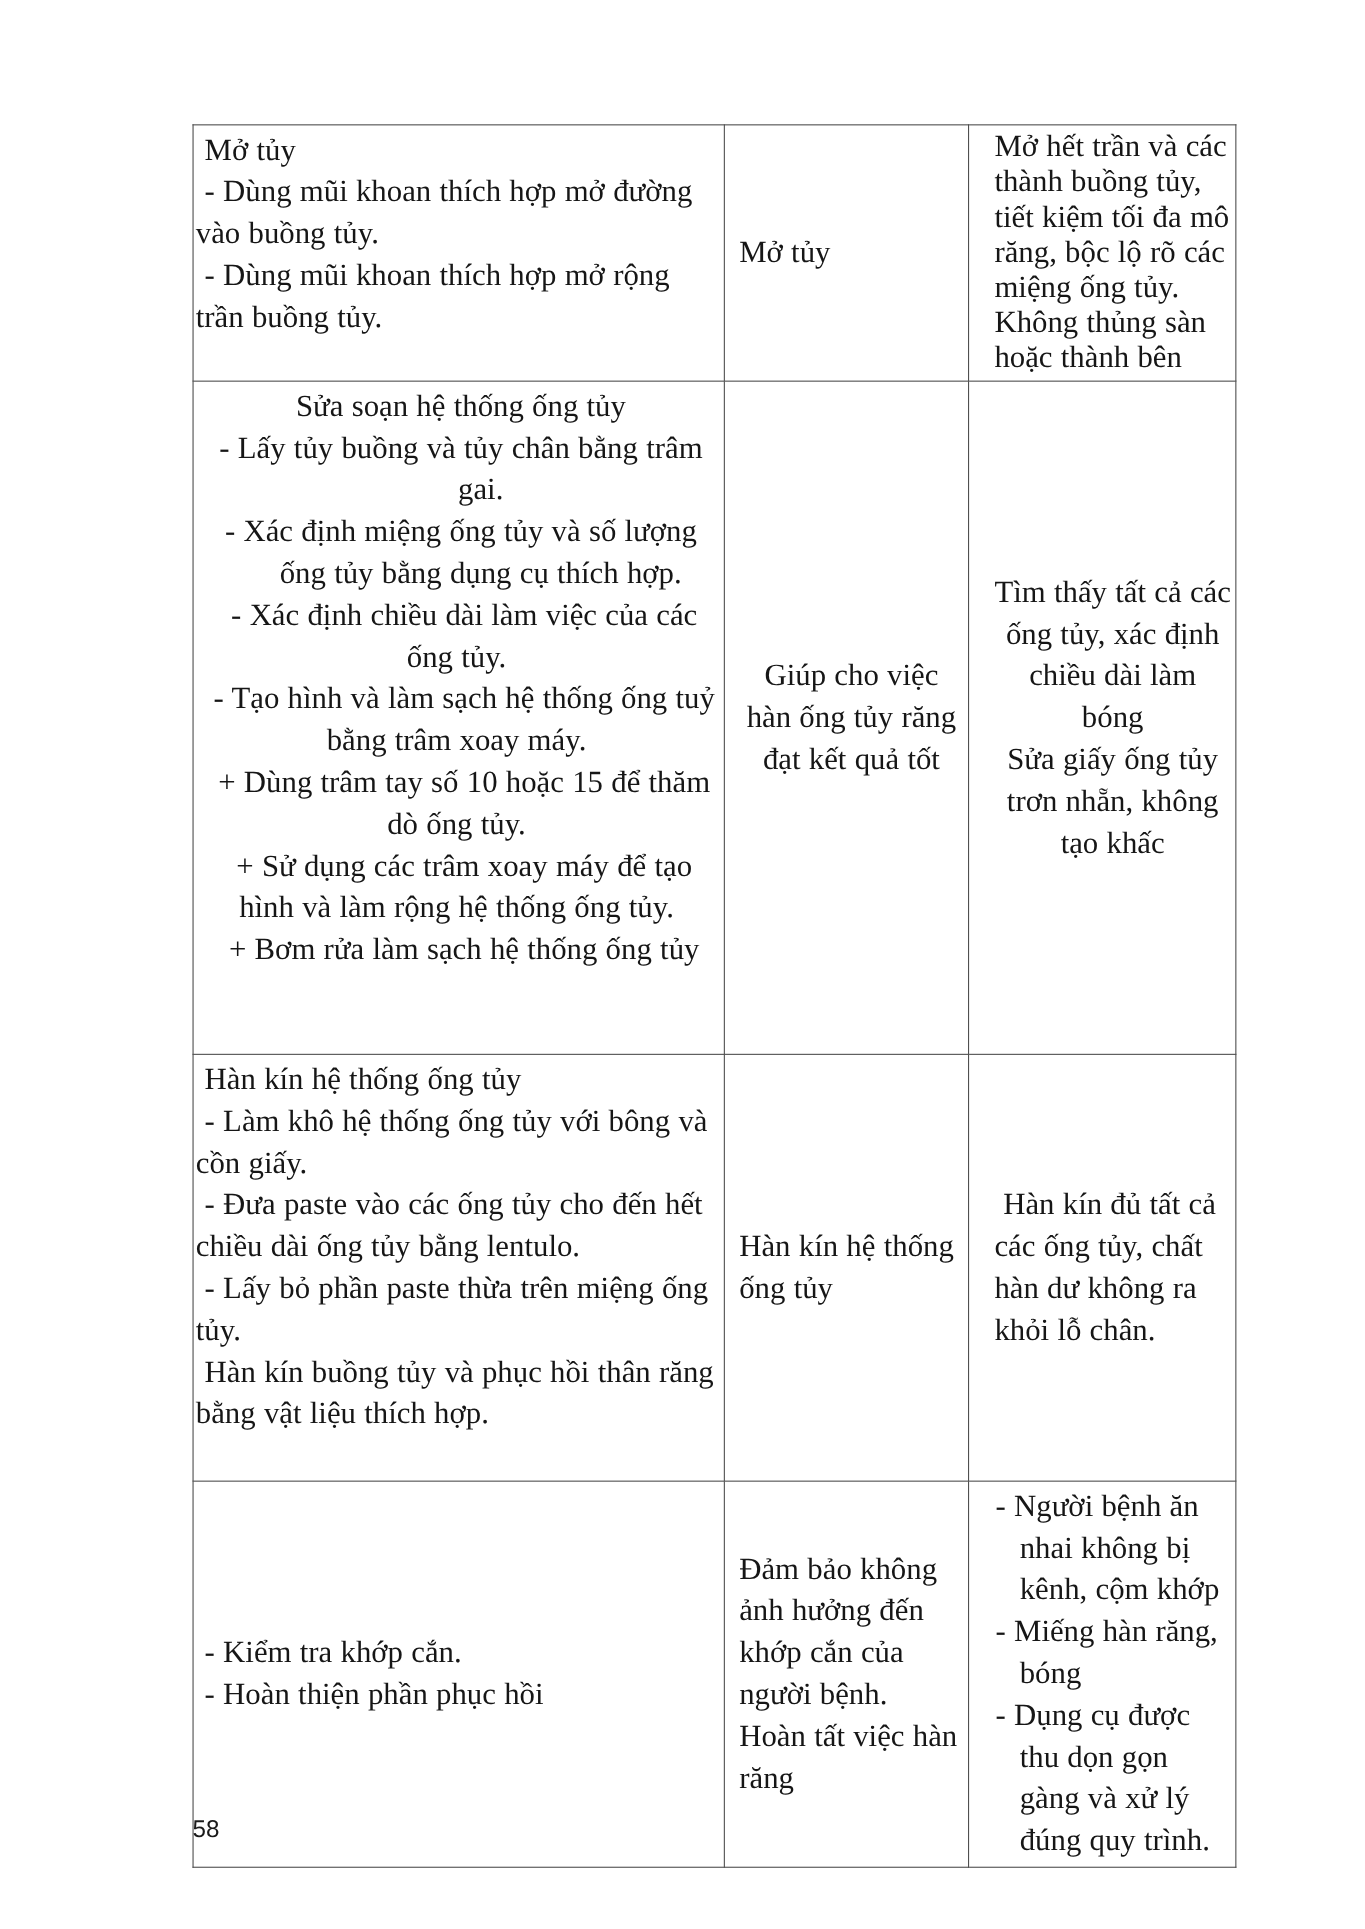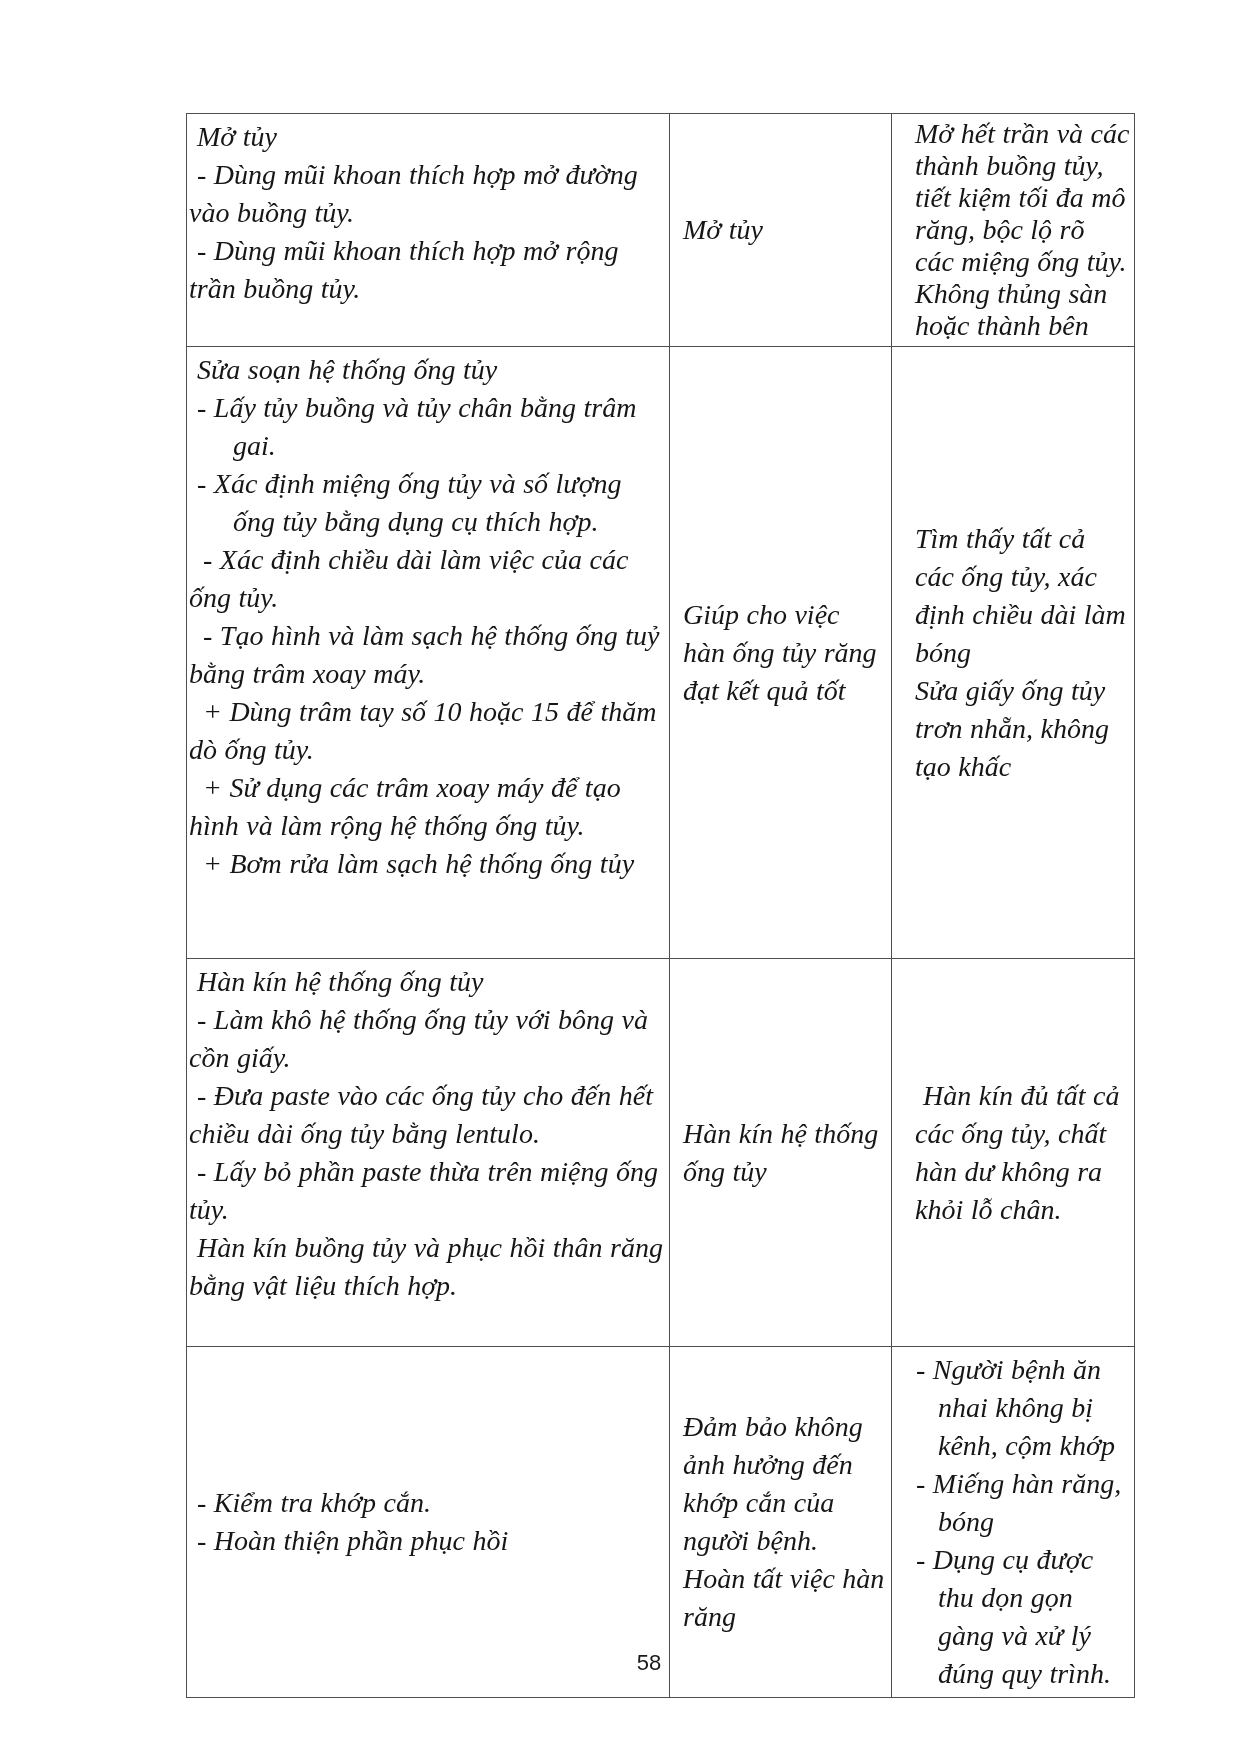--- a/index.html
+++ b/index.html
@@ -6,55 +6,53 @@
   .page {
     position:relative;
     width:1241px; height:1754px;
     background:#ffffff;
     font-family:"Liberation Serif", serif;
     color:#161616;
     overflow:hidden;
   }
   table.proc-table {
     position:absolute;
-    left:186px; top:113px;
+    left:175px; top:113px;
     width:948px;
     border-collapse:collapse;
     table-layout:fixed;
-    font-style:italic;
   }
   td {
     border:1.5px solid #4f4f4f;
     font-size:28px;
     line-height:38px;
     vertical-align:top;
     padding:4px 6px 4px 2px;
     overflow:hidden;
     word-spacing:0.5px;
   }
   tr.r1 { height:230px; }
-  tr.r2 { height:612px; }
+  tr.r2 { height:612px;text-align:center; }
   tr.r3 { height:388px; }
   tr.r4 { height:297px; }
   td.c2 { padding-left:13px; padding-right:4px; }
   td.c3 { padding-left:23px;  padding-right:4px; }
   td.c3-tight { padding-left:20px; padding-right:4px; }
   .va-mid { vertical-align:middle; }
   .va-top { vertical-align:top; }
   .lh-tight p { line-height:32px; }
   p { margin:0; }
   .p-ind1 { text-indent:8px; }
   .p-ind2 { text-indent:14px; }
   .p-hang  { padding-left:44px; text-indent:-36px; }
   .p-hang3 { padding-left:26px; text-indent:-22px; }
   .footer {
     position:absolute;
     left:175px; top:1650px;
     width:948px;
-    text-align:center;
     font-family:"Liberation Sans", sans-serif;
     font-size:22px;
     color:#1a1a1a;
   }
 </style>
 </head>
 <body>
 
 <div class="page">
 

